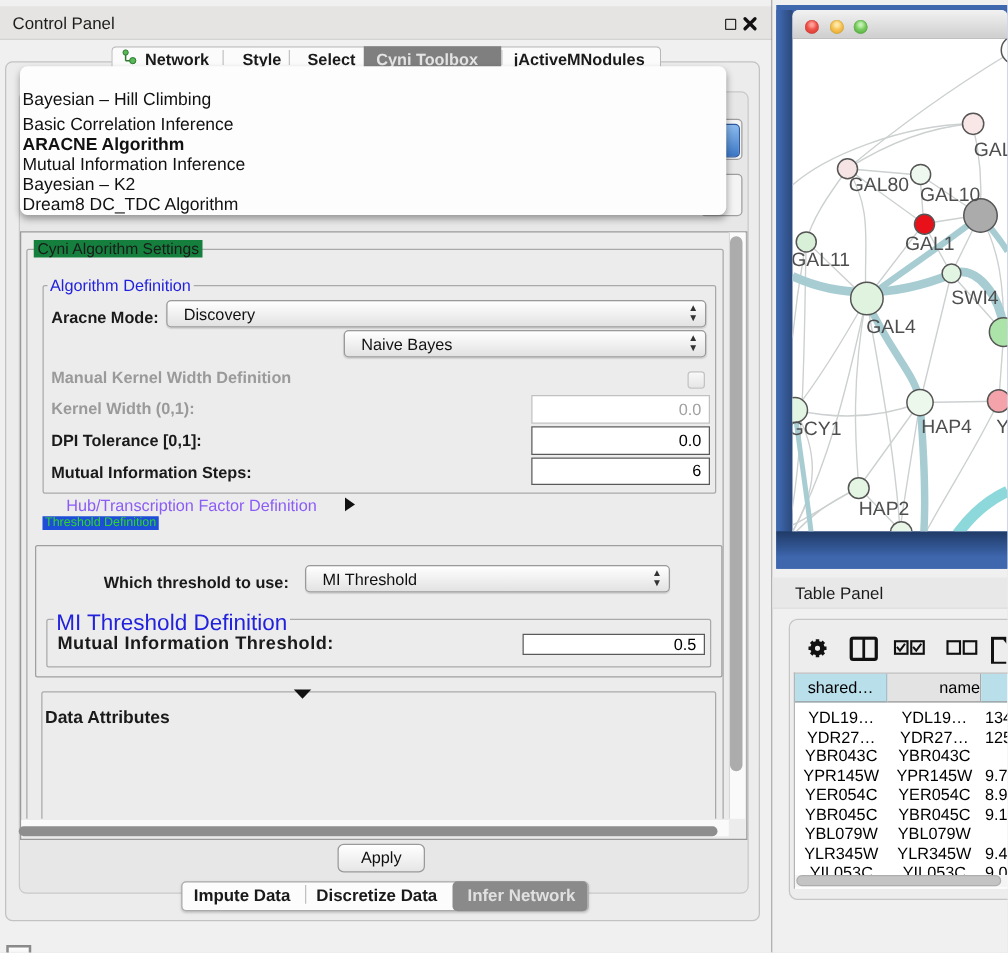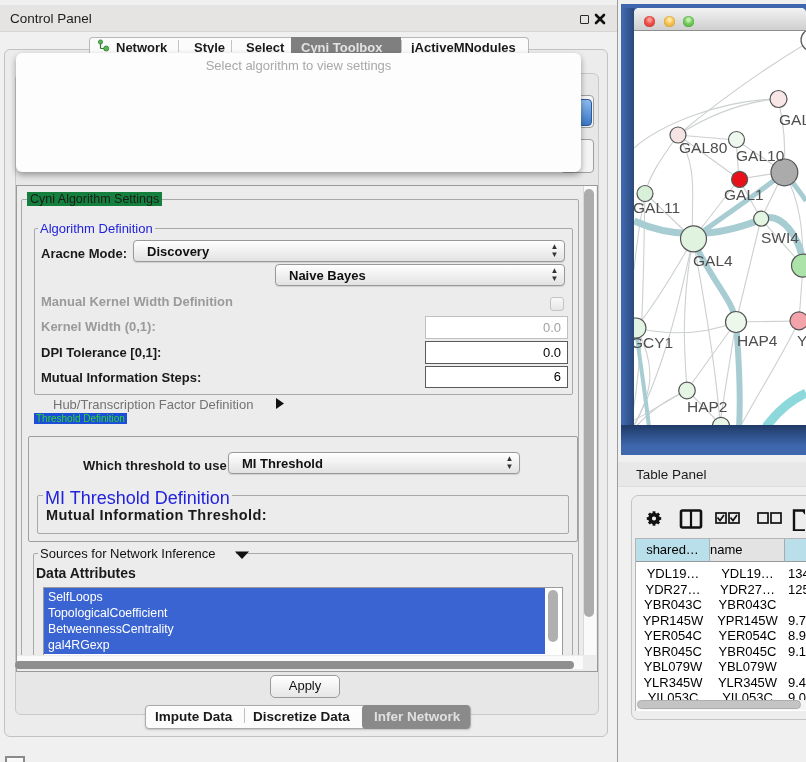--- a/index.html
+++ b/index.html
@@ -4,21 +4,21 @@
 <style>
 html,body{margin:0;padding:0}
 body{width:806px;height:762px;position:relative;overflow:hidden;
  font-family:"Liberation Sans",sans-serif;background:#f0f0f0;}
 .ab{position:absolute}
 .b{font-weight:bold}
 .lbl{position:absolute;font-size:13px;font-weight:bold;color:#1a1a1a;white-space:nowrap}
 .glbl{position:absolute;font-size:13px;font-weight:bold;color:#9a9a9a;white-space:nowrap}
 .gbox{position:absolute;border:1px solid #a9a9a9;border-radius:2px}
 .combo{position:absolute;border:1px solid #999;border-radius:4px;
- background:linear-gradient(#ffffff,#f2f2f2 45%,#e2e2e2);box-shadow:0 1px 1px rgba(0,0,0,0.12);font-weight:bold;}
+ background:linear-gradient(#ffffff,#f2f2f2 45%,#e2e2e2);box-shadow:0 1px 1px rgba(0,0,0,0.12);}
 .combo .tx{position:absolute;left:13px;top:3px;font-size:13px;color:#111;white-space:nowrap}
 .stepper{position:absolute;right:4px;top:2px;width:11px;font-size:8px;color:#333;
  line-height:8px;text-align:center}
 .inp{position:absolute;background:#fff;font-size:13px;text-align:right;
  white-space:nowrap;box-sizing:border-box;padding-right:6px}
 </style>
 </head>
 <body>
 
 <div class="ab" style="left:5px;top:0;width:2px;height:4px;background:#555"></div>
@@ -81,62 +81,64 @@
     </div>
     <div class="glbl" style="left:25px;top:109px">Manual Kernel Width Definition</div>
     <div class="ab" style="left:534px;top:112px;width:12px;height:12px;border:1px solid #c3c3c3;border-radius:3px;background:linear-gradient(#f8f8f8,#e6e6e6)"></div>
     <div class="glbl" style="left:25px;top:134px">Kernel Width (0,1):</div>
     <div class="inp" style="left:409px;top:131px;width:143px;height:23px;border:1px solid #c0c0c0;color:#a0a0a0;line-height:21px">0.0</div>
     <div class="lbl" style="left:25px;top:160px">DPI Tolerance [0,1]:</div>
     <div class="inp" style="left:409px;top:156px;width:143px;height:23px;border:1px solid #5a5a5a;color:#000;line-height:21px">0.0</div>
     <div class="lbl" style="left:25px;top:185px">Mutual Information Steps:</div>
     <div class="inp" style="left:409px;top:181px;width:143px;height:22px;border:1px solid #5a5a5a;color:#000;line-height:20px">6</div>
 
-    <div class="ab" style="left:37px;top:212px;font-size:13px;color:#737373;white-space:nowrap">Hub/Transcription Factor Definition</div>
+    <div class="ab" style="left:37px;top:212px;font-size:13px;color:#8b5cf6;white-space:nowrap">Hub/Transcription Factor Definition</div>
     <svg class="ab" style="left:258px;top:212px" width="12" height="13" viewBox="0 0 12 13">
         <path d="M2 1 L10 6.5 L2 12 Z" fill="#111"></path>
       </svg>
 
     <div class="gbox" style="left:12px;top:251px;width:548px;height:104px;border-color:#9f9f9f"></div>
     <div class="ab" style="left:18px;top:228px;background:#1d4ed8;padding:0 2px;font-size:10px;color:#2ed52e">Threshold Definition</div>
     <div class="lbl" style="left:67px;top:273px">Which threshold to use:</div>
-    <div class="combo" style="left:212px;top:267px;width:290px;height:20px">
+    <div class="combo" style="left:228px;top:267px;width:290px;height:20px">
       <span class="tx">MI Threshold</span>
       <span class="stepper">▲<br>▼</span>
     </div>
     <div class="gbox" style="left:21px;top:310px;width:530px;height:37px"></div>
     <div class="ab" style="left:27px;top:303px;background:#ececec;padding:0 2px;font-size:18px;color:#2222dd">MI Threshold Definition</div>
     <div class="lbl" style="left:30px;top:322px;font-size:14.5px;letter-spacing:0.4px">Mutual Information Threshold:</div>
+    <div class="inp" style="left:402px;top:322px;width:146px;height:17px;border:1px solid #5a5a5a;color:#000;line-height:15px">0.5</div>
 
     <div class="gbox" style="left:17px;top:368px;width:538px;height:110px"></div>
-    <div class="ab" style="left:22px;top:361px;background:#ececec;padding:0 2px 0 2px;font-size:13px;color:#111;white-space:nowrap">Sources for Network Inference&nbsp;&nbsp;&nbsp;&nbsp;&nbsp;</div>
     <svg class="ab" style="left:218px;top:365px" width="16" height="10" viewBox="0 0 16 10">
         <path d="M1 1.5 L15 1.5 L8 9 Z" fill="#111"></path>
       </svg>
     <div class="lbl" style="left:20px;top:380px;font-size:14px">Data Attributes</div>
-    <div class="ab" style="left:27px;top:402px;width:518px;height:68px;border:1px solid #9a9a9a;background:#fff">
-      <div class="ab" style="left:0;top:0;width:501px;height:66px;background:#3a64d2"></div>
-      <div class="ab" style="left:4px;top:1px;font-size:12.3px;line-height:16px;color:#fff">SelfLoops<br>TopologicalCoefficient<br>BetweennessCentrality<br>gal4RGexp</div>
-      <div class="ab" style="left:504px;top:2px;width:10px;height:52px;background:#b0b0b0;border-radius:5px"></div>
-    </div>
   </div>
 
   <div class="ab" style="left:270px;top:675px;width:68px;height:21px;background:linear-gradient(#ffffff,#f0f0f0 60%,#e6e6e6);border:1px solid #9a9a9a;border-radius:5px;text-align:center;font-size:13px;line-height:20px;color:#111">Apply</div>
 
   <div class="ab" style="left:145px;top:705px;width:324px;height:22px;background:#fcfcfc;border:1px solid #aaa;border-radius:4px;box-shadow:0 1px 2px rgba(0,0,0,0.18)"></div>
   <div class="ab" style="left:244px;top:708px;width:1px;height:15px;background:#c0c0c0"></div>
   <div class="ab" style="left:362px;top:705px;width:108px;height:24px;background:#8a8a8a;border-radius:4px"></div>
   <div class="lbl" style="left:155px;top:709px;font-size:13.5px">Impute Data</div>
   <div class="lbl" style="left:253px;top:709px;font-size:13.5px">Discretize Data</div>
   <div class="lbl" style="left:374px;top:709px;font-size:13.5px;color:#e0e0e0">Infer Network</div>
 
   <div class="ab" style="left:5px;top:756px;width:16px;height:12px;border:2px solid #8a8a8a;background:linear-gradient(#fff,#ddd)"></div>
 
   <div id="popup" class="ab" style="left:16px;top:53px;width:565px;height:119px;background:#fdfdfd;border-radius:6px;box-shadow:0 3px 6px rgba(0,0,0,0.35)">
-    <div class="ab" style="left:0;top:5px;width:565px;text-align:center;font-size:13px;color:#a8a8a8">Select algorithm to view settings</div>
+    <div class="ab" style="left:2px;top:19px;width:560px;font-size:14px;color:#111;line-height:14px">Bayesian – Hill Climbing</div>
+    <div class="ab" style="left:2px;top:37.5px;width:560px;font-size:14px;color:#111;line-height:16.15px">
+      Basic Correlation Inference<br>
+      <span class="b">ARACNE Algorithm</span><br>
+      Mutual Information Inference<br>
+      Bayesian – K2<br>
+      Dream8 DC_TDC Algorithm
+    </div>
   </div>
 </div>
 
 <div class="ab" style="left:617px;top:0;width:1px;height:762px;background:#9c9c9c"></div>
 
 <div id="right" class="ab" style="left:618px;top:0;width:188px;height:762px;background:#f0f0f0">
 
   <div class="ab" style="left:3px;top:4px;width:185px;height:451px;background:#3e67ae"></div>
 
   <div class="ab" style="left:3px;top:8px;width:13px;height:417px;background:linear-gradient(90deg,#3e67ae 2px,#2b4878)"></div>
@@ -251,21 +253,21 @@
     <rect x="84" y="4" width="10" height="10" fill="none" stroke="#111" stroke-width="1.7"></rect>
     <path d="M85.5 8.5 l2.5 3 l4 -5.5" fill="none" stroke="#111" stroke-width="1.7"></path>
     <rect x="113" y="4" width="10" height="10" fill="none" stroke="#111" stroke-width="1.7"></rect>
     <rect x="126" y="4" width="10" height="10" fill="none" stroke="#111" stroke-width="1.7"></rect>
     <path d="M163 1.5 h-14 v20 h15 M163 1.5 l4 5 M158 1.5 l5 6" fill="none" stroke="#111" stroke-width="2.4"></path>
   </svg>
 
   <div class="ab" style="left:17px;top:538px;width:171px;height:172px;background:#fff;border-left:1px solid #b5b5b5;border-top:1px solid #b5b5b5"></div>
   <div id="tbl" class="ab" style="left:18px;top:539px;width:170px;height:171px;overflow:hidden;font-size:13px;color:#000">
     <div class="ab" style="left:0;top:0;width:73px;height:22px;background:#b9dfeb;border-right:1px solid #9fb6bd;border-bottom:1px solid #999;text-align:center;line-height:22px">shared…</div>
-    <div class="ab" style="left:74px;top:0;width:74px;height:22px;background:#e3e3e3;border-right:1px solid #aaa;border-bottom:1px solid #999;text-align:left;line-height:22px">name</div>
+    <div class="ab" style="left:74px;top:0;width:74px;height:22px;background:#e3e3e3;border-right:1px solid #aaa;border-bottom:1px solid #999;text-align:right;line-height:22px">name</div>
     <div class="ab" style="left:149px;top:0;width:21px;height:22px;background:#b9dfeb;border-bottom:1px solid #999"></div>
     <div class="ab" style="left:0;top:27px;width:74px;text-align:center;line-height:15.5px">YDL19…<br>YDR27…<br>YBR043C<br>YPR145W<br>YER054C<br>YBR045C<br>YBL079W<br>YLR345W<br>YIL053C</div>
     <div class="ab" style="left:74px;top:27px;width:75px;text-align:center;line-height:15.5px">YDL19…<br>YDR27…<br>YBR043C<br>YPR145W<br>YER054C<br>YBR045C<br>YBL079W<br>YLR345W<br>YIL053C</div>
     <div class="ab" style="left:152px;top:27px;width:30px;text-align:left;line-height:15.5px">134<br>125<br>&nbsp;<br>9.7<br>8.9<br>9.1<br>&nbsp;<br>9.4<br>9.0</div>
     <div class="ab" style="left:0;top:161px;width:170px;height:10px;background:#f4f4f4"></div>
     <div class="ab" style="left:1px;top:161px;width:164px;height:9px;background:#c4c4c4;border:1px solid #aeaeae;border-radius:5px;box-sizing:border-box"></div>
   </div>
 </div>
 
 </body></html>

